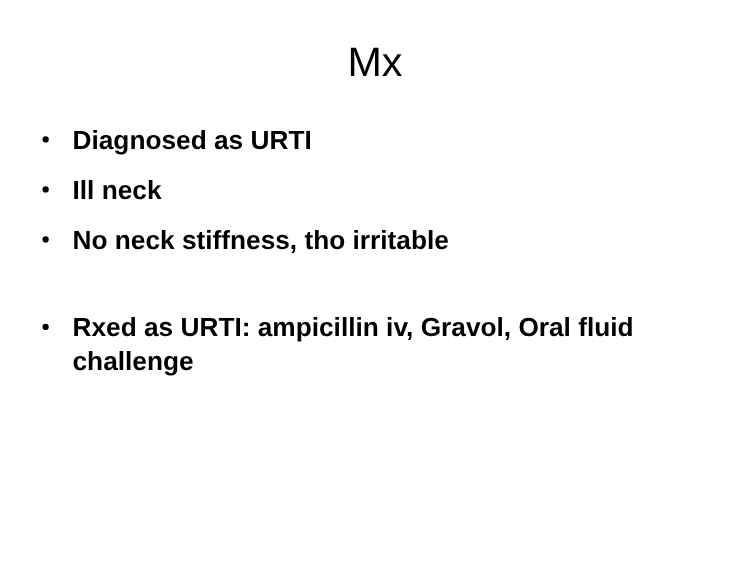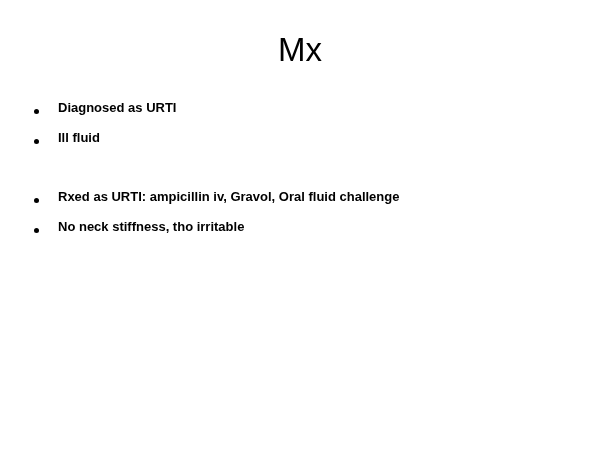--- a/index.html
+++ b/index.html
@@ -36,21 +36,21 @@
     top: 100px;
     left: 26px;
     width: 552px;
     list-style: none;
     margin: 0;
     padding: 0;
   }
   .bullet-item {
     position: relative;
     padding-left: 32px;
-    font-size: 13px;
+    font-size: 21px;
     line-height: 1.28;
     font-weight: bold;
     margin-bottom: 13px;
   }
   .bullet-item .dot {
     position: absolute;
     left: 8px;
     top: 9px;
     width: 5px;
     height: 5px;
@@ -74,28 +74,28 @@
 
   <ul class="bullet-list">
 
     <li class="bullet-item">
       <span class="dot"></span>
       <span class="bullet-text">Diagnosed as URTI</span>
     </li>
 
     <li class="bullet-item">
       <span class="dot"></span>
-      <span class="bullet-text">Ill fluid</span>
+      <span class="bullet-text">Ill neck</span>
+    </li>
+
+    <li class="bullet-item">
+      <span class="dot"></span>
+      <span class="bullet-text">No neck stiffness, tho irritable</span>
     </li>
 
     <li class="bullet-item spacer-before">
       <span class="dot"></span>
       <span class="bullet-text">Rxed as URTI: ampicillin iv, Gravol, Oral fluid challenge</span>
     </li>
 
-    <li class="bullet-item">
-      <span class="dot"></span>
-      <span class="bullet-text">No neck stiffness, tho irritable</span>
-    </li>
-
 
   </ul>
 </div>
 
 </body></html>

